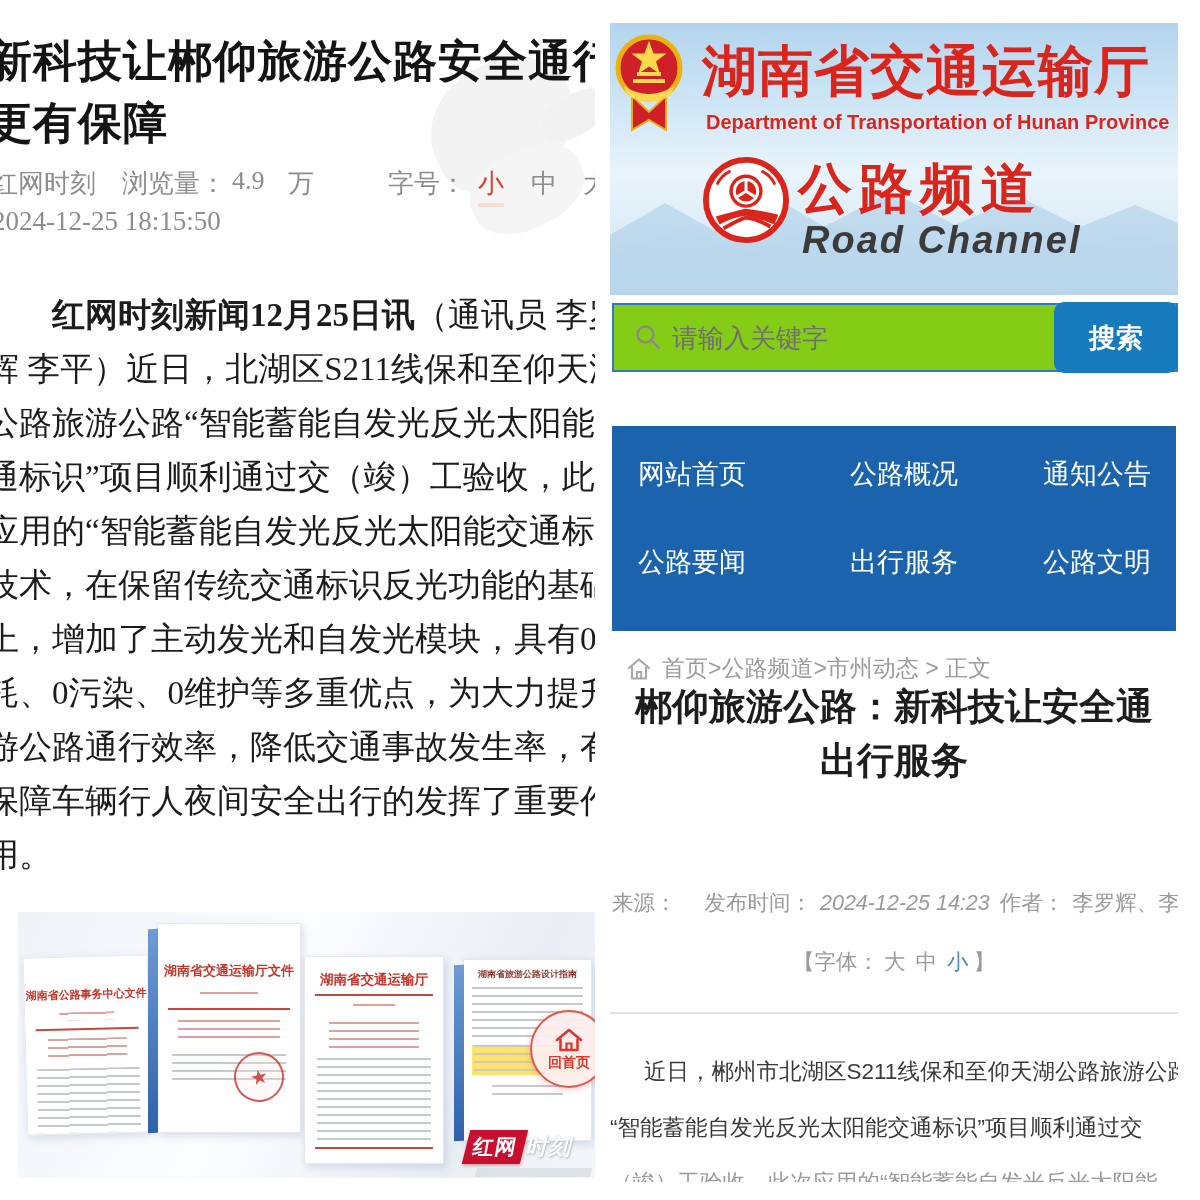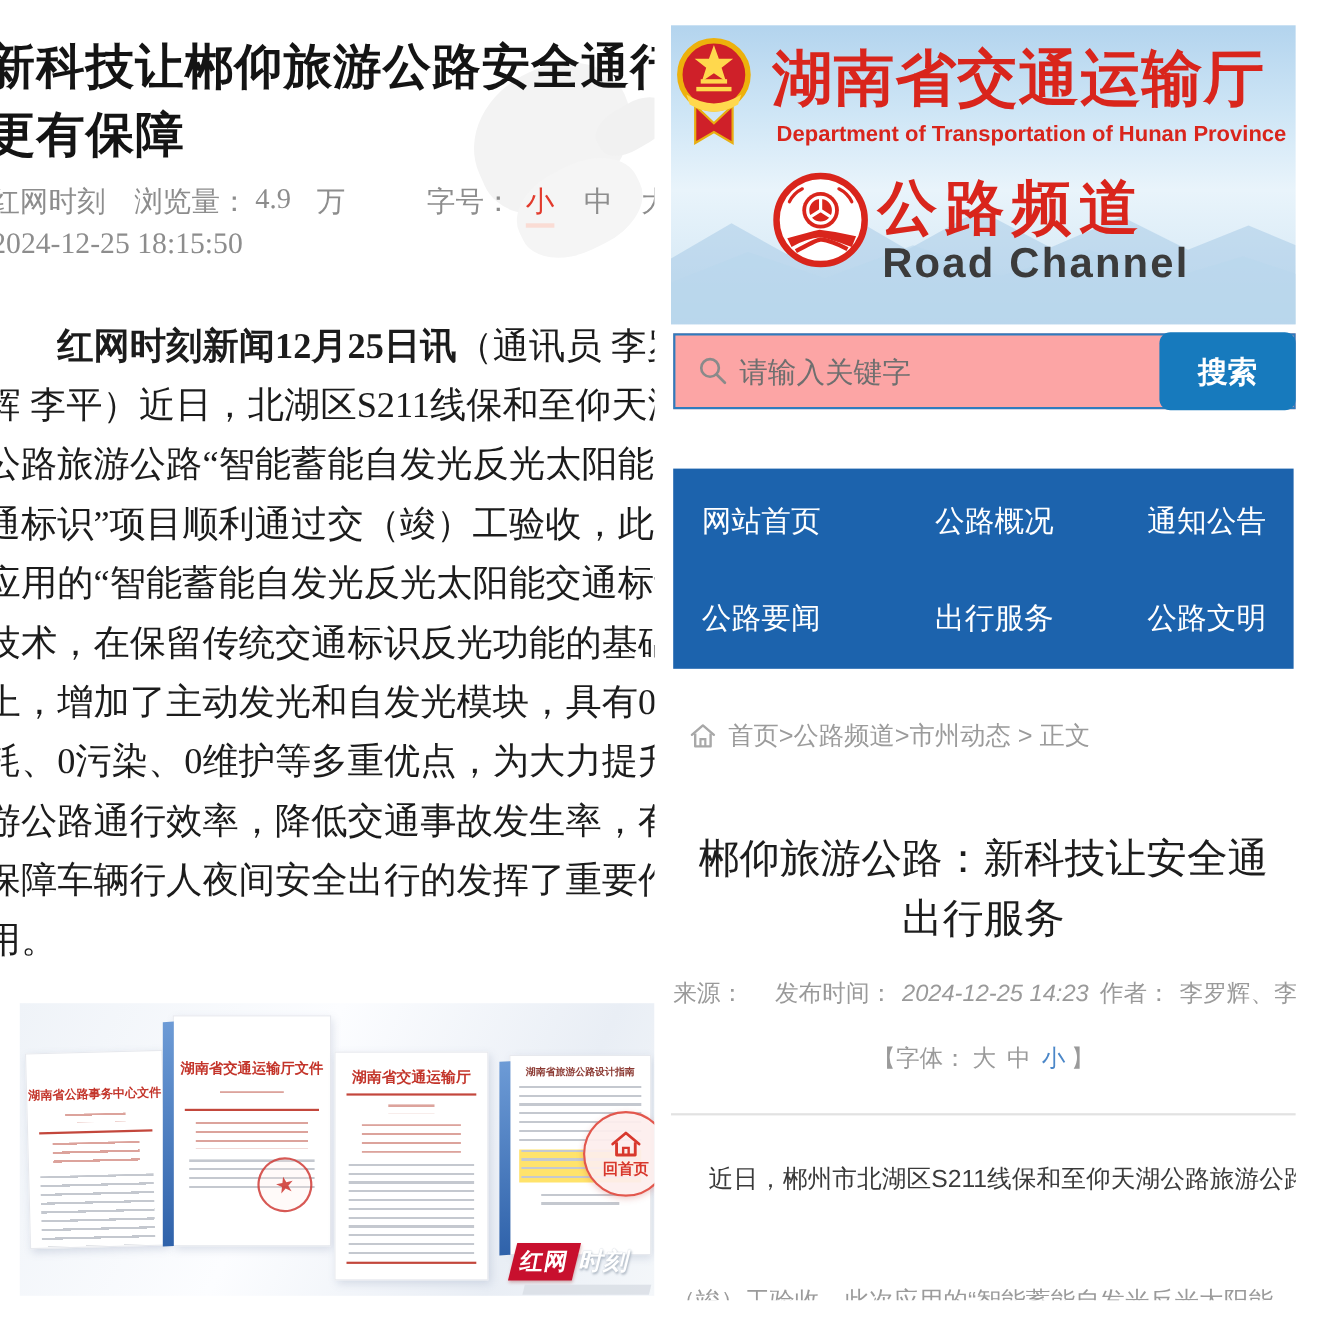--- a/index.html
+++ b/index.html
@@ -81,40 +81,40 @@
              background:linear-gradient(180deg,#b3d4ee 0%,#cfe6f6 30%,#e9f4fb 55%,#cee4f3 100%);}
   .rp-header svg.mountains{position:absolute;left:0;bottom:0;}
   .emblem{position:absolute;left:4px;top:3px;}
   .org-cn{position:absolute;left:92px;top:12px;color:#d9251c;font-weight:700;font-size:55px;
           letter-spacing:1px;white-space:nowrap;}
   .org-en{position:absolute;left:96px;top:88px;color:#d9251c;font-weight:700;font-size:20px;white-space:nowrap;}
   .hw-logo{position:absolute;left:92px;top:133px;}
   .channel-cn{position:absolute;left:188px;top:130px;color:#d9251c;font-weight:700;font-size:54px;
               letter-spacing:7px;white-space:nowrap;}
   .channel-en{position:absolute;left:192px;top:196px;color:#3b3b3b;font-weight:700;font-size:38px;
-              letter-spacing:2px;white-space:nowrap;}
-
-  .rp-search{position:absolute;left:2px;top:303px;width:562px;height:65px;border:2px solid #2e7cbe;background:#fca5a5;}
+              letter-spacing:2px;white-space:nowrap;font-style:italic;}
+
+  .rp-search{position:absolute;left:2px;top:303px;width:562px;height:65px;border:2px solid #2e7cbe;background:#84cc16;}
   .rp-search .mag{position:absolute;left:20px;top:18px;}
   .rp-search input{position:absolute;left:56px;top:6px;width:360px;height:52px;border:none;outline:none;
                    font-size:26px;color:#444;font-family:"Liberation Sans",sans-serif;background:transparent;}
   .rp-search input::placeholder{color:#6f6f6f;}
   .search-btn{position:absolute;right:-2px;top:-3px;width:124px;height:71px;background:#177abd;
               border:none;border-radius:10px;color:#fff;font-size:27px;font-weight:700;cursor:pointer;
               font-family:"Liberation Sans",sans-serif;}
 
-  .rp-nav{position:absolute;left:2px;top:426px;width:564px;height:182px;background:#1c63ad;}
+  .rp-nav{position:absolute;left:2px;top:426px;width:564px;height:205px;background:#1c63ad;}
   .nav-item{position:absolute;color:#fff;font-size:27px;white-space:nowrap;cursor:pointer;}
   .nav-i1{left:26px;top:30px;}  .nav-i2{left:238px;top:30px;}  .nav-i3{left:431px;top:30px;}
   .nav-i4{left:26px;top:118px;} .nav-i5{left:238px;top:118px;} .nav-i6{left:431px;top:118px;}
 
   .rp-crumb{position:absolute;left:16px;top:636px;display:flex;align-items:center;gap:10px;
             color:#9b9b9b;font-size:23px;white-space:nowrap;margin-top:17px;}
-  .rp-title{position:absolute;left:0;top:754px;width:100%;text-align:center;color:#1d1d1d;
-            font-weight:400;font-size:37px;line-height:54px;}
+  .rp-title{position:absolute;left:0;top:680px;width:100%;text-align:center;color:#1d1d1d;
+            font-weight:700;font-size:37px;line-height:54px;}
   .rp-meta{position:absolute;left:2px;top:888px;width:100%;color:#9a9a9a;font-size:21.5px;white-space:nowrap;}
   .rp-meta .m-sp{margin-right:28px;}
   .rp-meta .m-sp2{margin-right:8px;text-align:center;}
   .rp-meta .m-val{margin-right:10px;font-style:italic;}
   .rp-fontrow{position:absolute;left:0;top:947px;width:100%;text-align:center;color:#9a9a9a;font-size:21.5px;}
   .rp-fontrow span{margin:0 5px;cursor:pointer;}
   .rp-fontrow .f-small{color:#4b87c8;}
   .rp-fontrow .f-brk{margin:0;cursor:default;}
   .rp-divider{position:absolute;left:0;top:1012px;width:100%;height:2px;background:#e2e2e2;}
   .rp-line{position:absolute;white-space:nowrap;color:#3a3a3a;font-size:22.5px;}
@@ -277,14 +277,15 @@
     <span class="m-sp">来源：</span><span class="m-sp2">发布时间：</span><span class="m-val">2024-12-25 14:23</span><span class="m-sp2">作者：</span><span>李罗辉、李平</span>
   </div>
 
   <div class="rp-fontrow">
     <span class="f-brk">【字体：</span><span>大</span><span>中</span><span class="f-small">小</span><span class="f-brk">】</span>
   </div>
 
   <div class="rp-divider"></div>
 
   <div class="rp-line rp-line1">近日，郴州市北湖区S211线保和至仰天湖公路旅游公路</div>
+  <div class="rp-line rp-line2">“智能蓄能自发光反光太阳能交通标识”项目顺利通过交</div>
   <div class="rp-line rp-line3">（竣）工验收，此次应用的“智能蓄能自发光反光太阳能</div>
 </div>
 
 </body></html>

